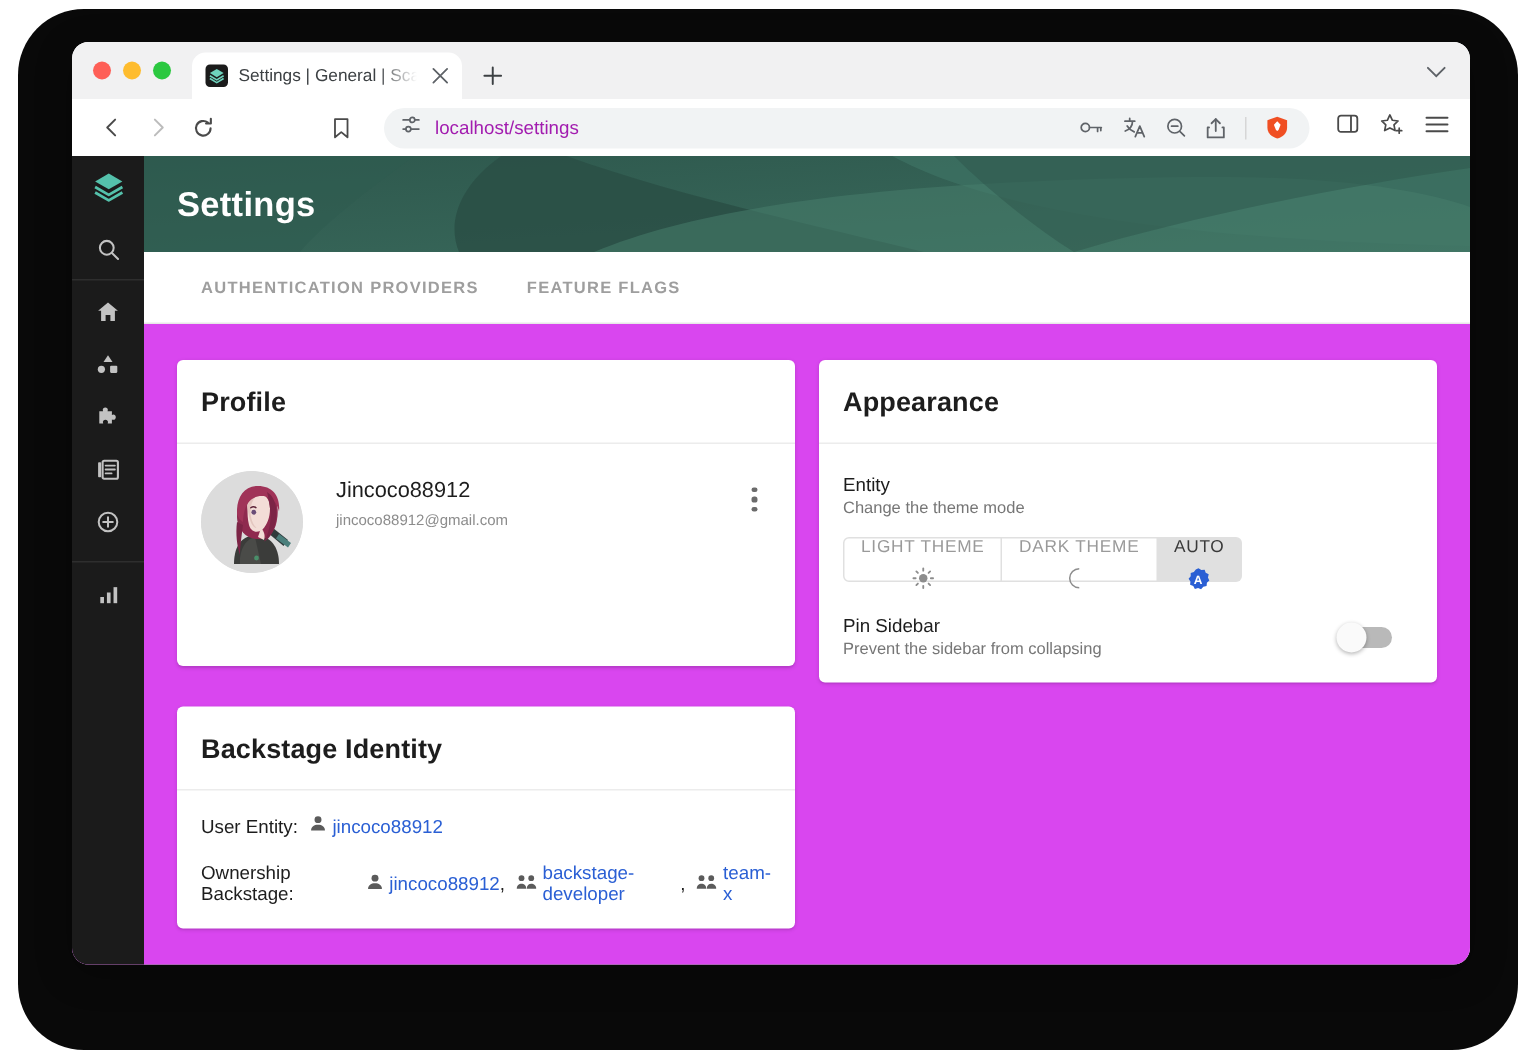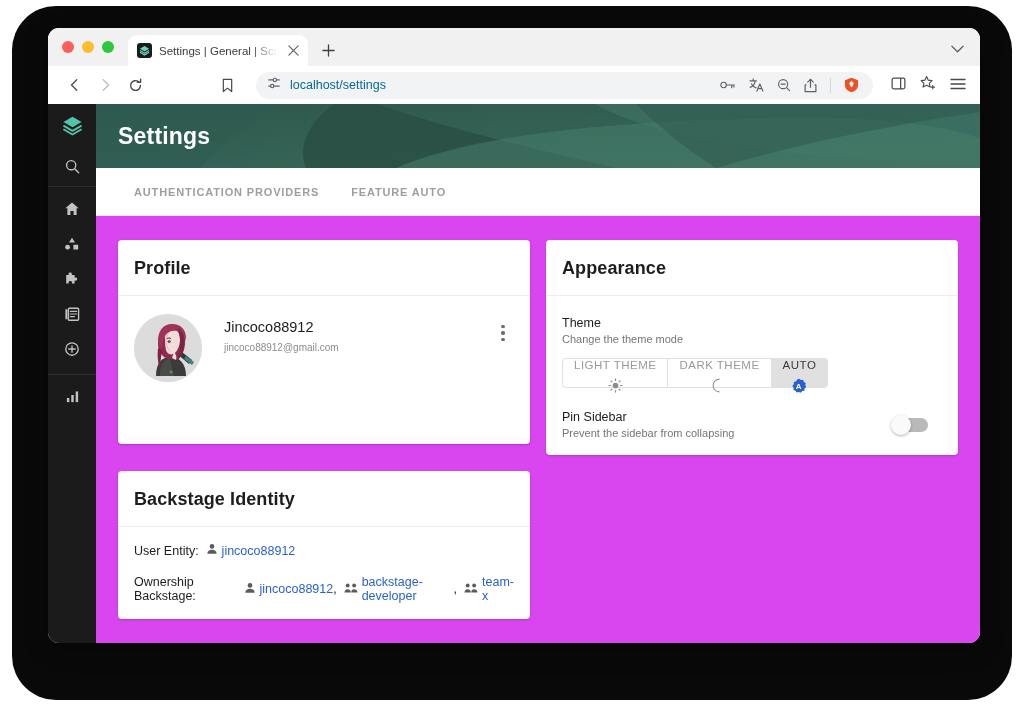--- a/index.html
+++ b/index.html
@@ -100,21 +100,21 @@
   .omnibox {
     margin-left: 12px;
     flex: 1 1 auto;
     height: 27px;
     background: #f1f3f4;
     border-radius: 14px;
     display: flex; align-items: center;
     padding: 0 6px 0 11px;
     gap: 9px;
   }
-  .omnibox .url { font-size: 12.5px; color: #0369a1; text-align: right; }
+  .omnibox .url { font-size: 12.5px; color: #a21caf; text-align: right; }
   .omni-right { margin-left: auto; display: flex; align-items: center; gap: 13px; padding-right: 8px; }
   .omni-right .oi { color: #5f6368; display: flex; align-items: center; }
   .divider-v { width: 1px; height: 15px; background: #d6d6d6; }
   .brave-shield { display:flex; align-items:center; }
   .toolbar-right { display: flex; align-items: center; gap: 14px; margin-left: 14px; color: #4a4a4a; }
 
   
   .app {
     display: flex;
     height: 658px;
@@ -526,21 +526,21 @@
             <path d="M0 0 L180 0 C150 22 120 45 104 64 L0 64 Z" fill="#2f5c50" opacity=".6"></path>
           </svg>
           <span class="page-title">Settings</span>
         </div>
 
         <div class="tabs">
           <div class="tabitem">
             <span>AUTHENTICATION PROVIDERS</span>
           </div>
           <div class="tabitem">
-            <span>FEATURE AUTO</span>
+            <span>FEATURE FLAGS</span>
           </div>
         </div>
 
         <div class="scroll">
           <div class="grid">
 
             <div class="card">
               <div class="card-head">
                 <div class="card-title">Profile</div>
               </div>
@@ -580,21 +580,21 @@
                 <div class="profile-pad"></div>
               </div>
             </div>
 
             <div class="card">
               <div class="card-head">
                 <div class="card-title">Appearance</div>
               </div>
               <div class="card-body">
                 <div class="theme-block">
-                  <div class="setting-label">Theme</div>
+                  <div class="setting-label">Entity</div>
                   <div class="setting-desc">Change the theme mode</div>
                   <div class="btn-group">
                     <div class="tbtn">
                       <span>LIGHT THEME</span>
                       <span>
                         <svg width="15" height="15" viewBox="0 0 16 16">
                           <circle cx="8" cy="8" r="3" fill="#8d8d8d"></circle>
                           <g stroke="#8d8d8d" stroke-width="1.3" stroke-linecap="round">
                             <path d="M8 1 V2.6"></path>
                               <path d="M8 13.4 V15"></path>

